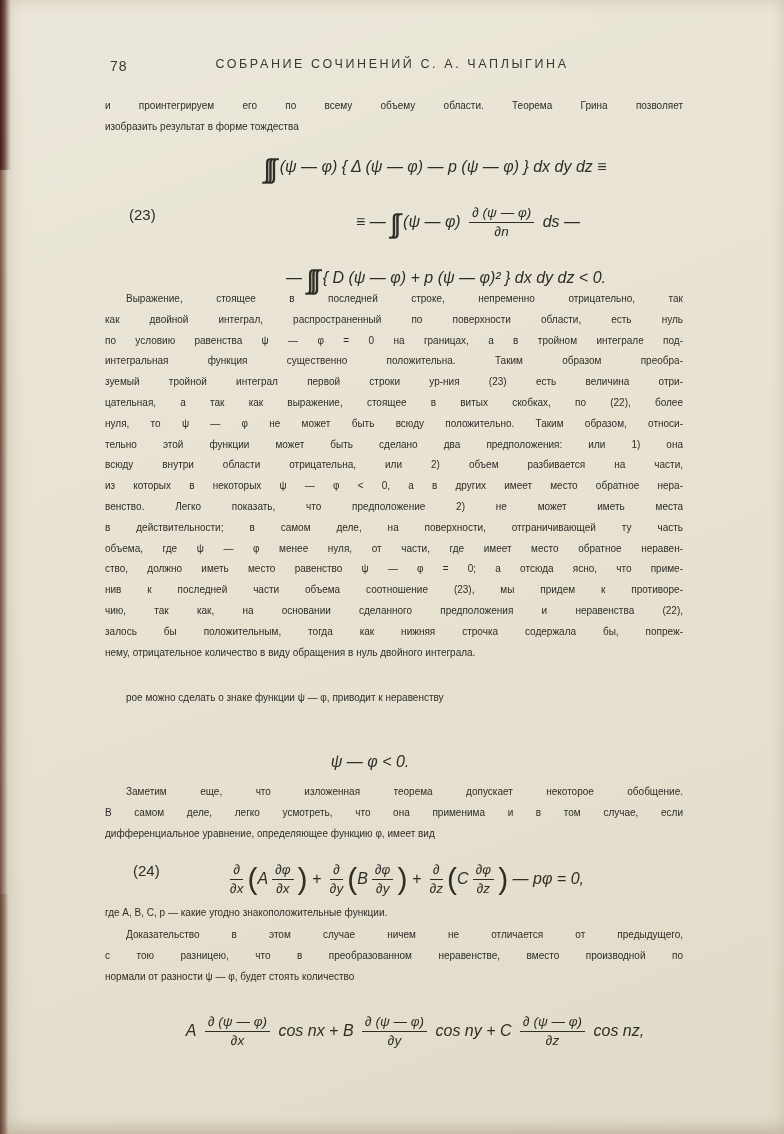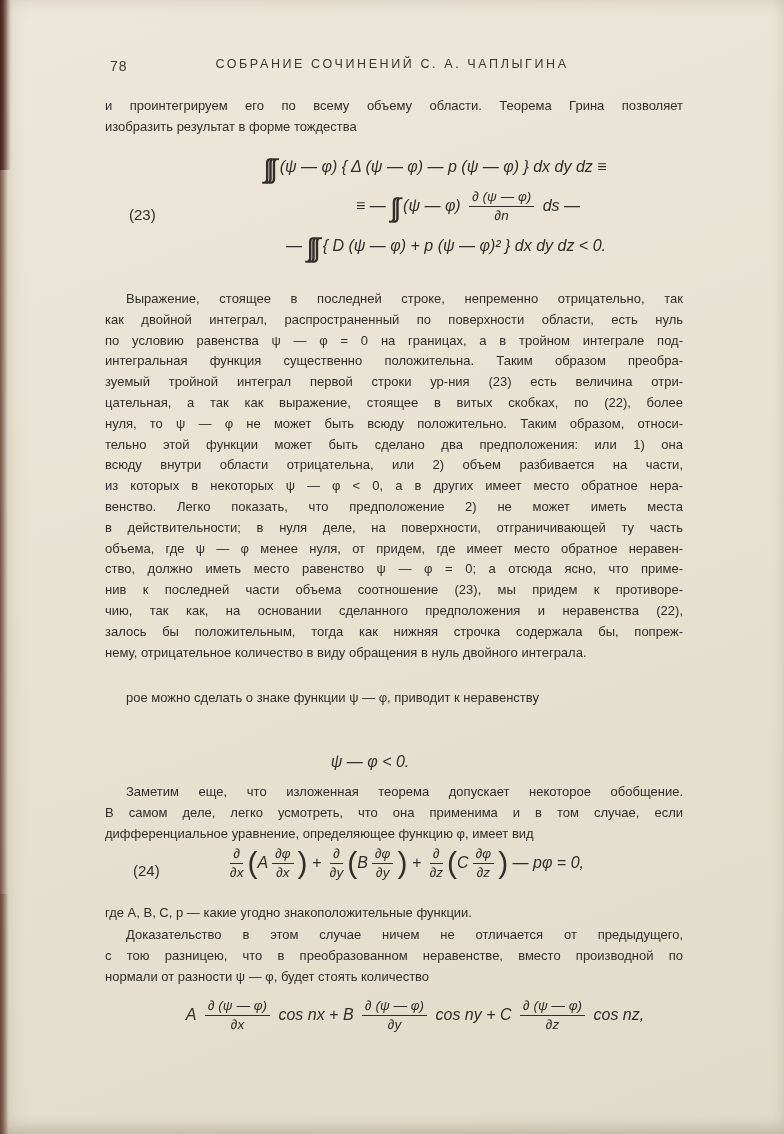--- a/index.html
+++ b/index.html
@@ -14,32 +14,32 @@
     background: linear-gradient(to right, rgba(88,42,30,0.75), rgba(88,42,30,0)); }
   .edge-left::before { content:""; position:absolute; left:0; top:0; width:11px; height:170px;
     background: linear-gradient(to right, rgba(66,28,20,0.9), rgba(66,28,20,0)); }
   .edge-left::after { content:""; position:absolute; left:0; bottom:0; width:9px; height:240px;
     background: linear-gradient(to right, rgba(90,60,40,0.45), rgba(90,60,40,0)); }
 
   .header { position:absolute; top:57px; left:0; width:784px; height:20px; }
   .pagenum { position:absolute; left:110px; top:1px; font-size:14px; letter-spacing:1px; color:#3b382f; }
   .runhead { display:block; text-align:center; font-size:12.5px; letter-spacing:2.6px; color:#3b382f; }
 
-  .para { position:absolute; left:105px; width:578px; font-size:13px; line-height:20.8px; }
+  .para { position:absolute; left:105px; width:578px; font-size:10px; line-height:20.8px; }
   .tline { text-align:justify; text-align-last:justify; }
   .tline:last-child { text-align-last:left; }
   .indent .tline:first-child { text-indent:21px; }
 
   .eq { position:absolute; left:105px; width:578px; font-size:16px; }
   .eq-line { text-align:center; min-height:30px; line-height:1.9; white-space:nowrap; }
   .m { font-style:italic; }
   .bint { font-style:normal; font-size:27px; letter-spacing:-4px; vertical-align:-0.22em;
           line-height:1; display:inline-block; padding-right:6px; }
   .frac { display:inline-block; vertical-align:middle; text-align:center;
-          font-size:13.5px; line-height:1.18; margin:0 4px; font-style:italic; }
+          font-size:13.5px; line-height:1.18; margin:16px 4px; font-style:italic; }
   .frac .fn { display:block; padding:0 3px 1px; border-bottom:1px solid #2f2d28; }
   .frac .fd { display:block; padding-top:1px; }
   .eqlabel { position:absolute; font-size:15px; font-style:normal; color:#2f2d28; }
   .bp { display:inline-block; font-size:30px; font-style:normal; vertical-align:-0.18em; line-height:0; }
 
   #eq23 { top:152px; }
   #eq23 .eq-line1 { padding-left:82px; margin-bottom:6px; }
   #eq23 .eq-line2 { padding-left:148px; margin-bottom:7px; }
   #eq23 .eq-line3 { padding-left:104px; }
   #eq23 .eqlabel { left:24px; top:54px; }
@@ -98,22 +98,22 @@
       <div class="tline">как двойной интеграл, распространенный по поверхности области, есть нуль</div>
       <div class="tline">по условию равенства ψ — φ = 0 на границах, а в тройном интеграле под-</div>
       <div class="tline">интегральная функция существенно положительна. Таким образом преобра-</div>
       <div class="tline">зуемый тройной интеграл первой строки ур-ния (23) есть величина отри-</div>
       <div class="tline">цательная, а так как выражение, стоящее в витых скобках, по (22), более</div>
       <div class="tline">нуля, то ψ — φ не может быть всюду положительно. Таким образом, относи-</div>
       <div class="tline">тельно этой функции может быть сделано два предположения: или 1) она</div>
       <div class="tline">всюду внутри области отрицательна, или 2) объем разбивается на части,</div>
       <div class="tline">из которых в некоторых ψ — φ &lt; 0, а в других имеет место обратное нера-</div>
       <div class="tline">венство. Легко показать, что предположение 2) не может иметь места</div>
-      <div class="tline">в действительности; в нуля деле, на поверхности, отграничивающей ту часть</div>
-      <div class="tline">объема, где ψ — φ менее нуля, от придем, где имеет место обратное неравен-</div>
+      <div class="tline">в действительности; в самом деле, на поверхности, отграничивающей ту часть</div>
+      <div class="tline">объема, где ψ — φ менее нуля, от части, где имеет место обратное неравен-</div>
       <div class="tline">ство, должно иметь место равенство ψ — φ = 0; а отсюда ясно, что приме-</div>
       <div class="tline">нив к последней части объема соотношение (23), мы придем к противоре-</div>
       <div class="tline">чию, так как, на основании сделанного предположения и неравенства (22),</div>
       <div class="tline">залось бы положительным, тогда как нижняя строчка содержала бы, попреж-</div>
       <div class="tline">нему, отрицательное количество в виду обращения в нуль двойного интеграла.</div>
     </div>
 
   <div class="para indent" id="p-itak">
       <div class="tline">рое можно сделать о знаке функции ψ — φ, приводит к неравенству</div>
     </div>

